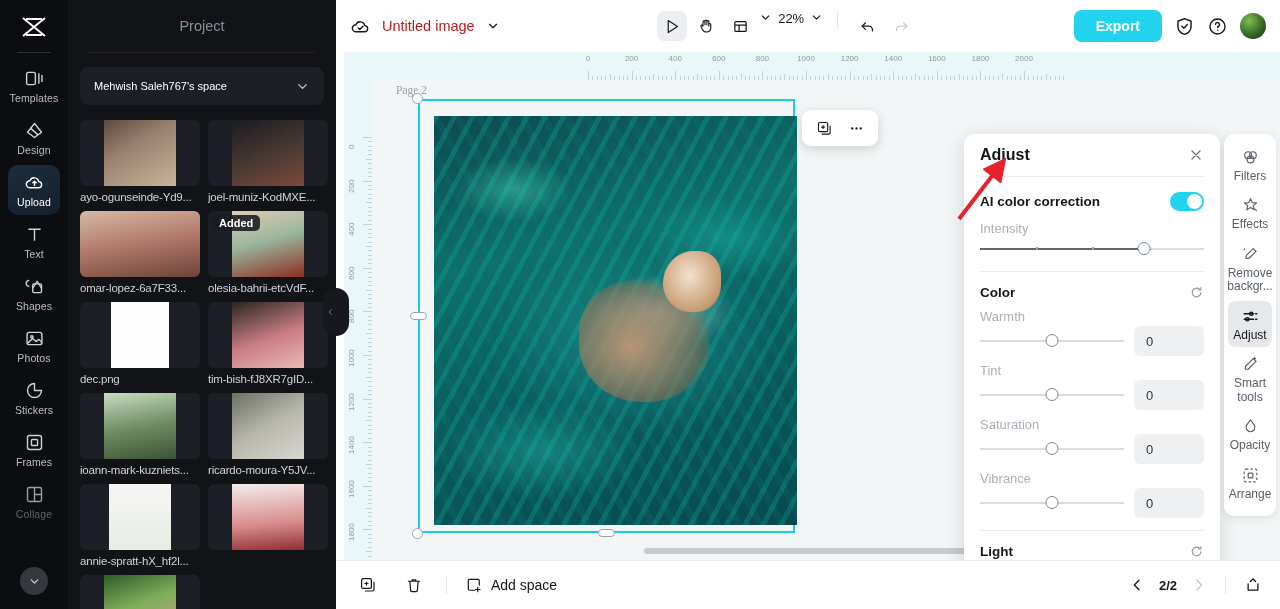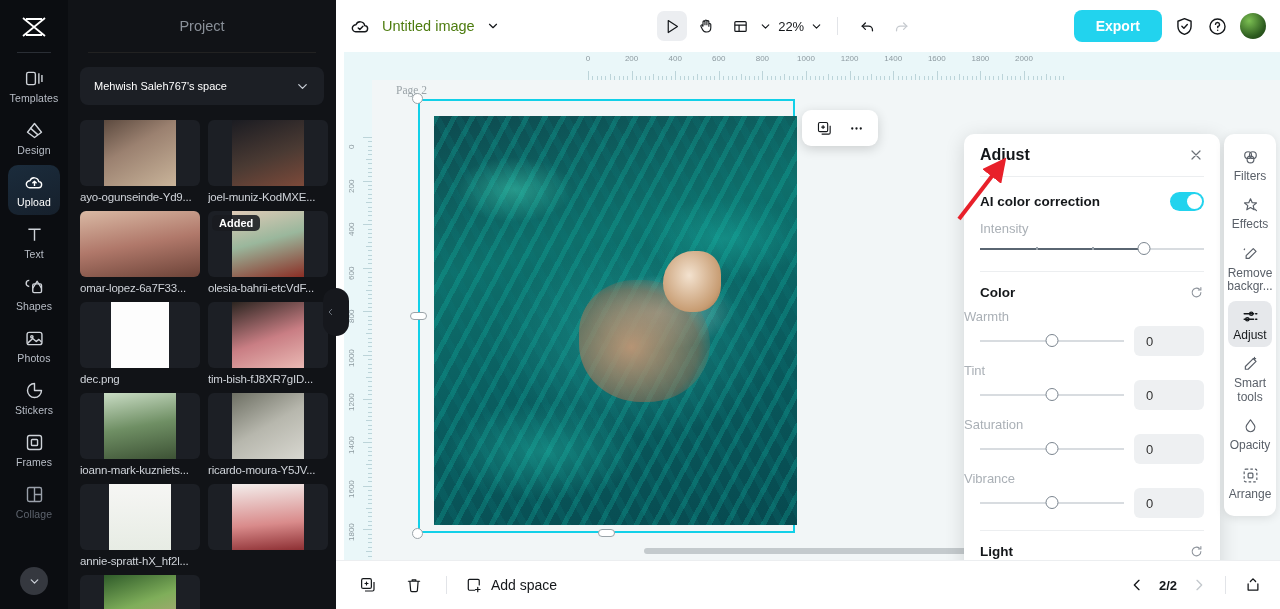--- a/index.html
+++ b/index.html
@@ -77,22 +77,22 @@
     position:absolute; right:-13px; top:288px; width:26px; height:48px;
     background:#16181d; border-radius:14px; display:flex; align-items:center;
     justify-content:flex-start; padding-left:3px; z-index:20; cursor:pointer;
   }
 
   
   .main { flex:1; height:609px; position:relative; background:#ffffff; min-width:0; }
 
   .topbar { height:52px; display:flex; align-items:center; padding:0 14px; background:#fff; }
   .doc-title { display:flex; align-items:center; gap:11px; cursor:pointer; }
-  .doc-title .nm { font-size:14.5px; color:#4d7c0f; }
-  .tool-group { display:flex; align-items:center; gap:4px; }
+  .doc-title .nm { font-size:14.5px; color:#b91c1c; }
+  .tool-group { display:flex; gap:4px; }
   .tool-btn {
     width:30px; height:30px; border-radius:7px; display:flex; align-items:center;
     justify-content:center; cursor:pointer;
   }
   .tool-btn.sel { background:#eceef1; }
   .zoom-val { font-size:13px; color:#14171a; margin:0 2px; }
   .vsep { width:1px; height:18px; background:#e2e4e8; margin:0 10px; }
   .export-btn {
     background:#22d3ee; color:#fff; font-size:14px; font-weight:bold;
     padding:8px 22px; border-radius:8px; border:none; cursor:pointer;
@@ -171,21 +171,21 @@
     position:absolute; top:6px; width:13px; height:13px; border-radius:50%;
     background:#fff; border:1.4px solid #7b858f; transform:translateX(-50%); cursor:pointer;
   }
   .sect-head { display:flex; align-items:center; justify-content:space-between; padding:13px 16px 2px; }
   .ctl-row { display:flex; align-items:center; gap:10px; padding:2px 16px 0; }
   .ctl-row .slider-wrap { flex:1; margin:0; }
   .num-box {
     width:70px; height:30px; background:#eef0f2; border-radius:6px;
     display:flex; align-items:center; padding-left:12px; font-size:13px; color:#333; cursor:text;
   }
-  .ctl-label { font-size:13px; color:#aab0b6; padding:7px 0 0; }
+  .ctl-label { font-size:13px; color:#aab0b6; padding:7px 16px 0; }
 
   
   .rstrip {
     position:absolute; right:4px; top:82px; width:52px;
     background:#fff; border-radius:10px; box-shadow:0 2px 10px rgba(0,0,0,.10);
     padding:8px 0; z-index:45;
   }
   .rs-item {
     width:44px; margin:0 auto 2px; padding:6px 0 5px; border-radius:8px;
     display:flex; flex-direction:column; align-items:center; gap:3px; cursor:pointer;

